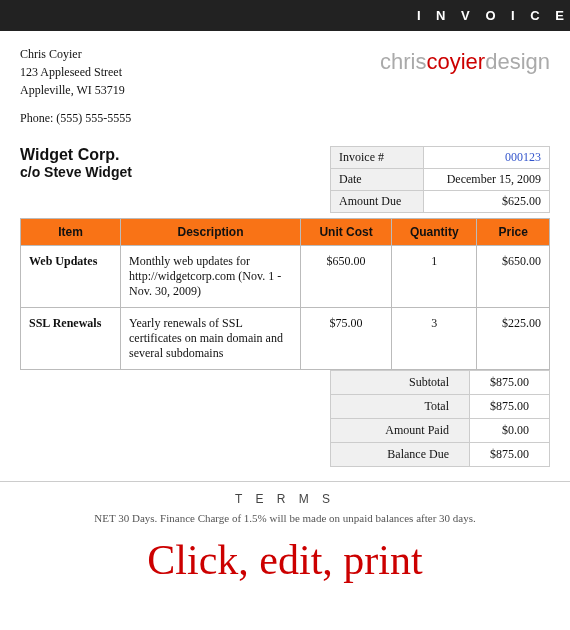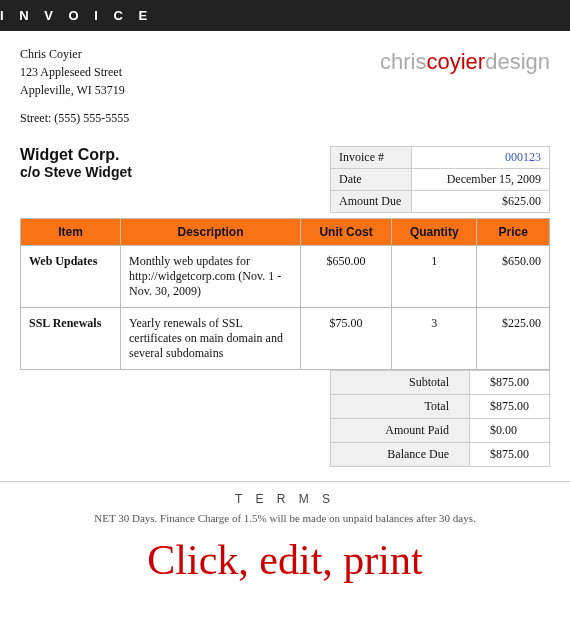--- a/index.html
+++ b/index.html
@@ -8,21 +8,21 @@
       background: #fff;
       width: 570px;
       min-height: 630px;
       font-size: 12px;
       color: #111;
     }
 
     
     .header-bar {
       background: #222;
-      text-align: left;
+      text-align: right;
       padding: 8px 0;
       letter-spacing: 6px;
       font-size: 13px;
       color: #fff;
       font-family: Arial, sans-serif;
       font-weight: bold;
       text-transform: uppercase;
     }
 
     
@@ -82,21 +82,21 @@
       padding: 3px 8px;
       border: 1px solid #ccc;
     }
     .invoice-meta-table td:first-child {
       background: #f0f0f0;
       font-weight: normal;
       white-space: nowrap;
     }
     .invoice-meta-table td:last-child {
       text-align: right;
-      width: 138px;
+      width: 126px;
     }
     .invoice-number-link {
       color: #3355cc;
     }
 
     
     .items-section {
       padding: 0 20px;
     }
 
@@ -161,21 +161,21 @@
     }
     .totals-table td {
       padding: 4px 20px;
       border: 1px solid #ccc;
     }
     .totals-table td:first-child {
       text-align: right;
       background: #f0f0f0;
     }
     .totals-table td:last-child {
-      text-align: left;
+      text-align: right;
       width: 80px;
       border-radius: 8px;
     }
 
     
     .terms-header {
       text-align: center;
       margin: 14px 0 6px 0;
       letter-spacing: 5px;
       font-size: 12px;
@@ -214,21 +214,21 @@
     <p>Chris Coyier</p>
     <p>123 Appleseed Street</p>
     <p>Appleville, WI 53719</p>
   </div>
   <div class="brand-logo">
     <span>chris</span><span class="brand-accent">coyier</span><span>design</span>
   </div>
 </div>
 
 <div class="phone-line">
-  <span>Street:</span>
+  <span>Phone:</span>
   <span>(555) 555-5555</span>
 </div>
 
 <div class="bill-meta-section">
   <div class="bill-to">
     <h2>Widget Corp.</h2>
     <h3>c/o Steve Widget</h3>
   </div>
   <table class="invoice-meta-table">
     <tbody>

